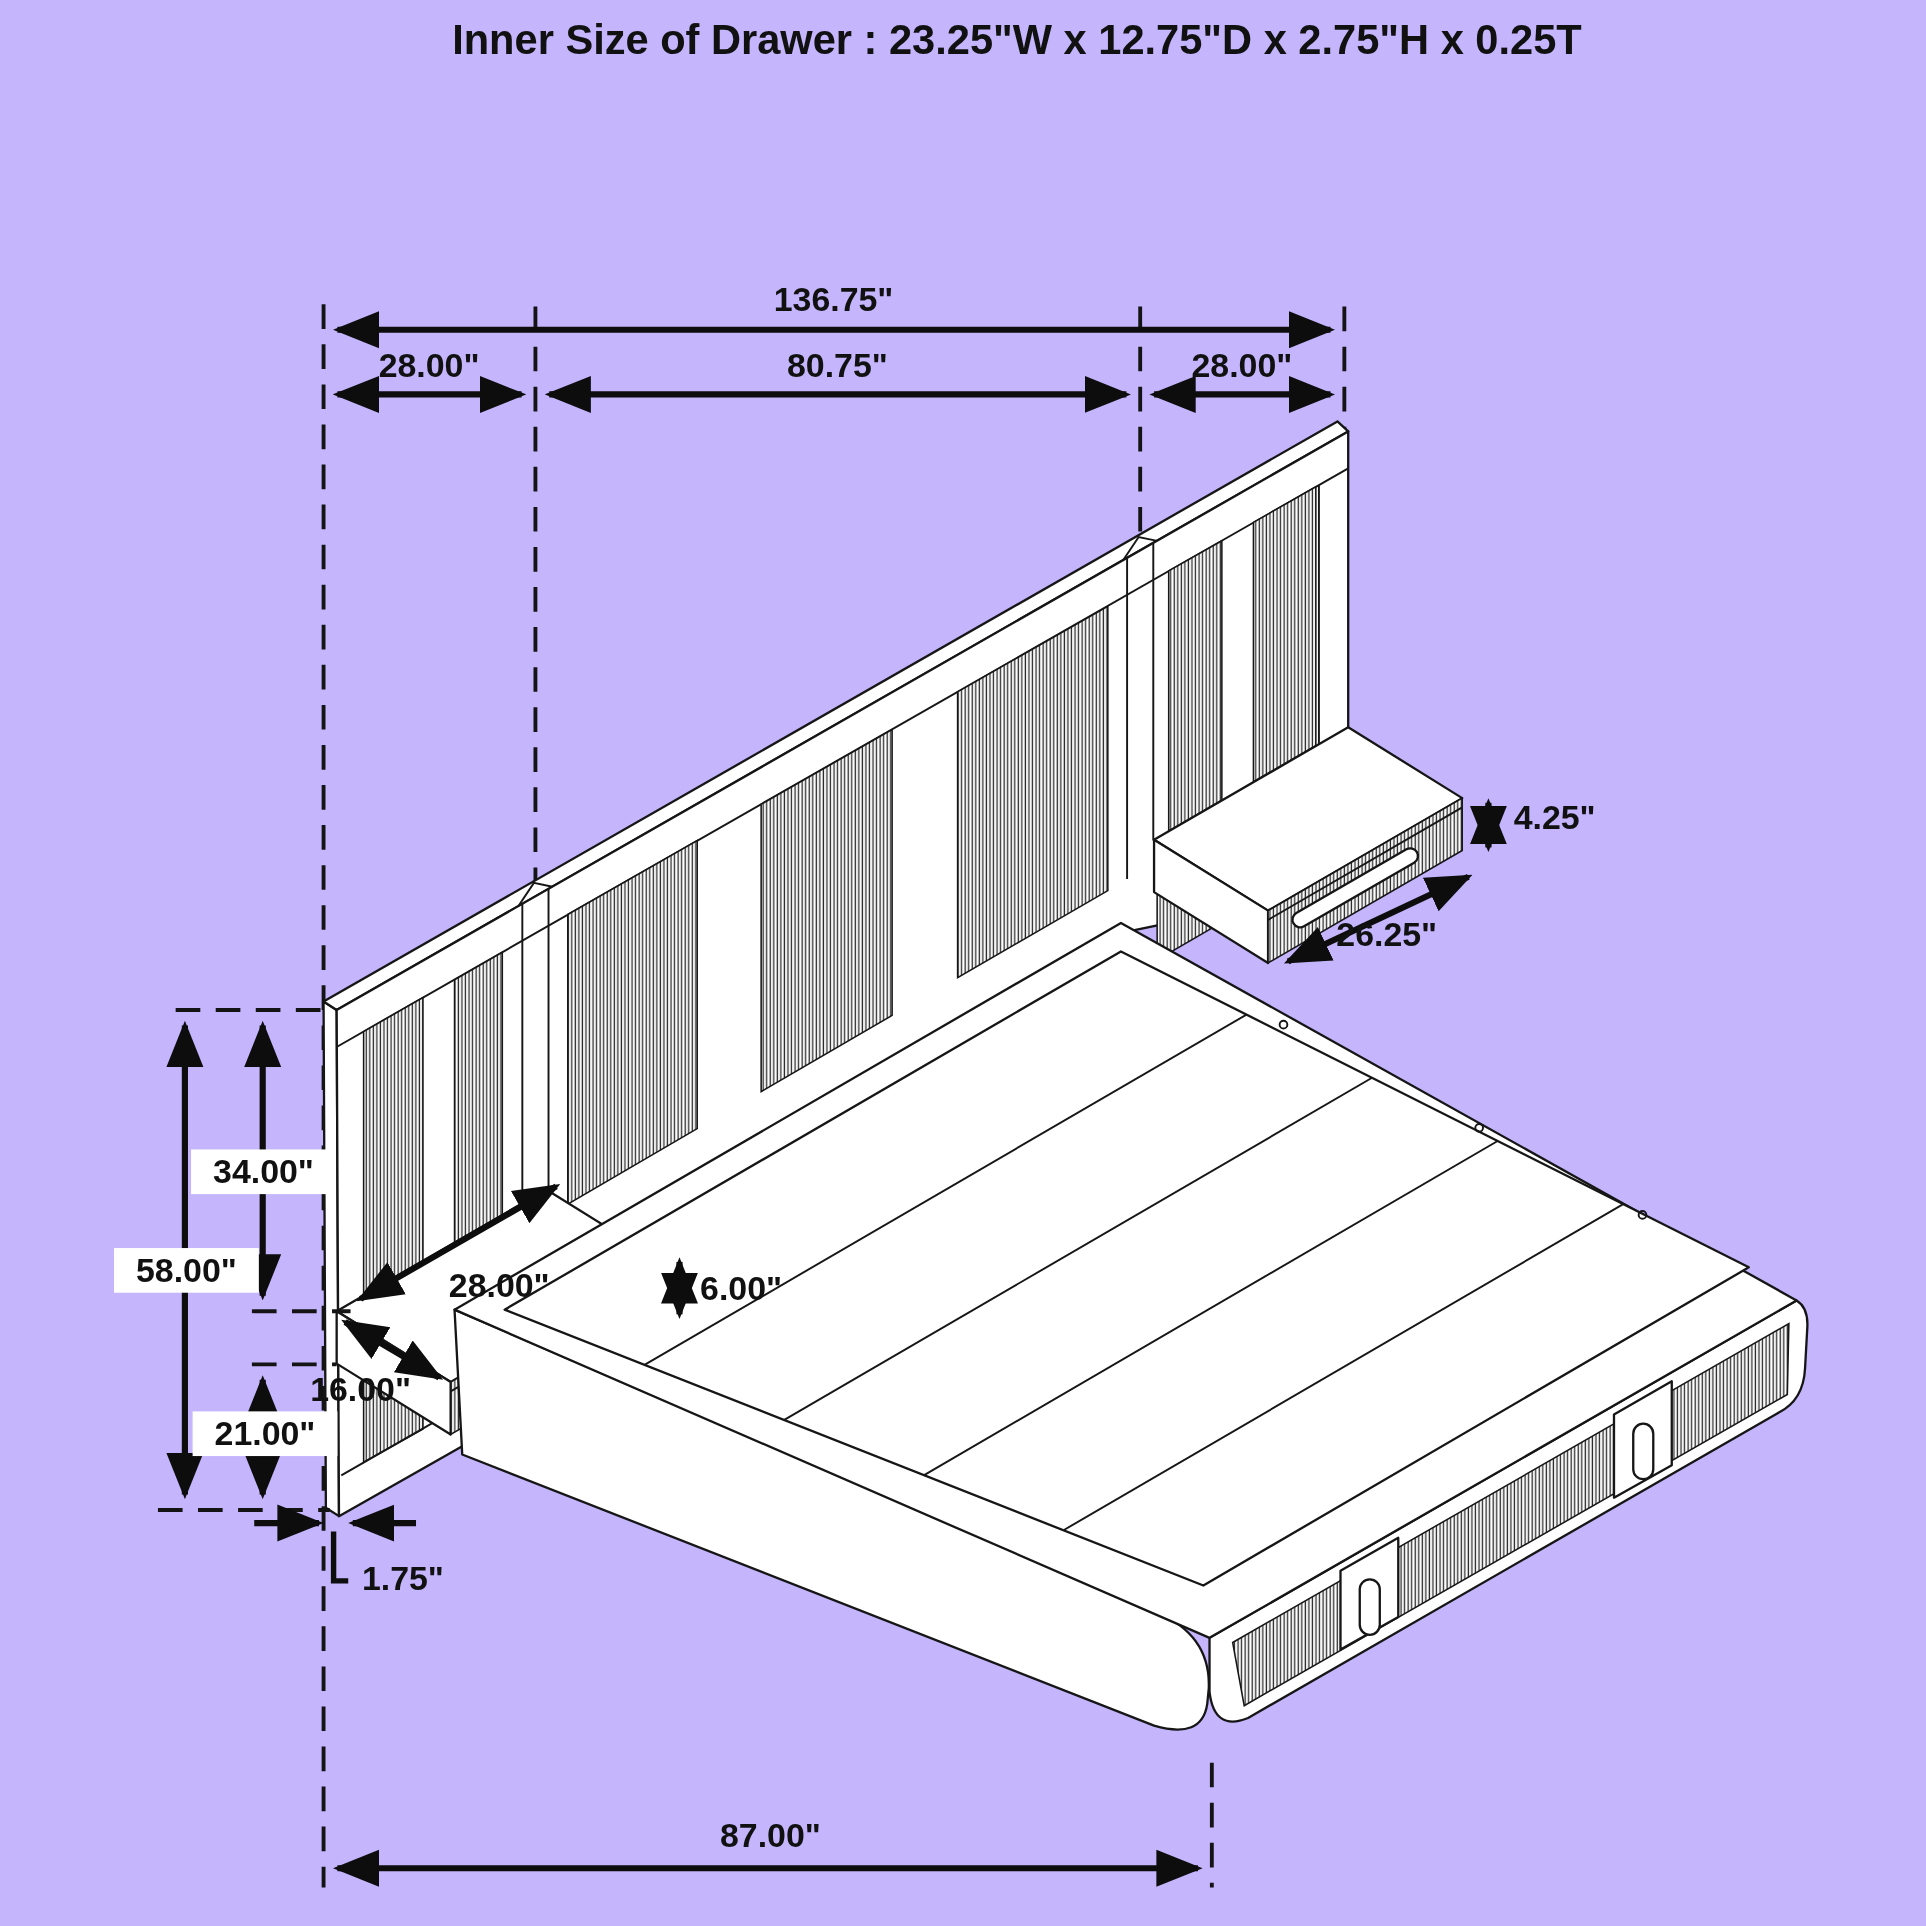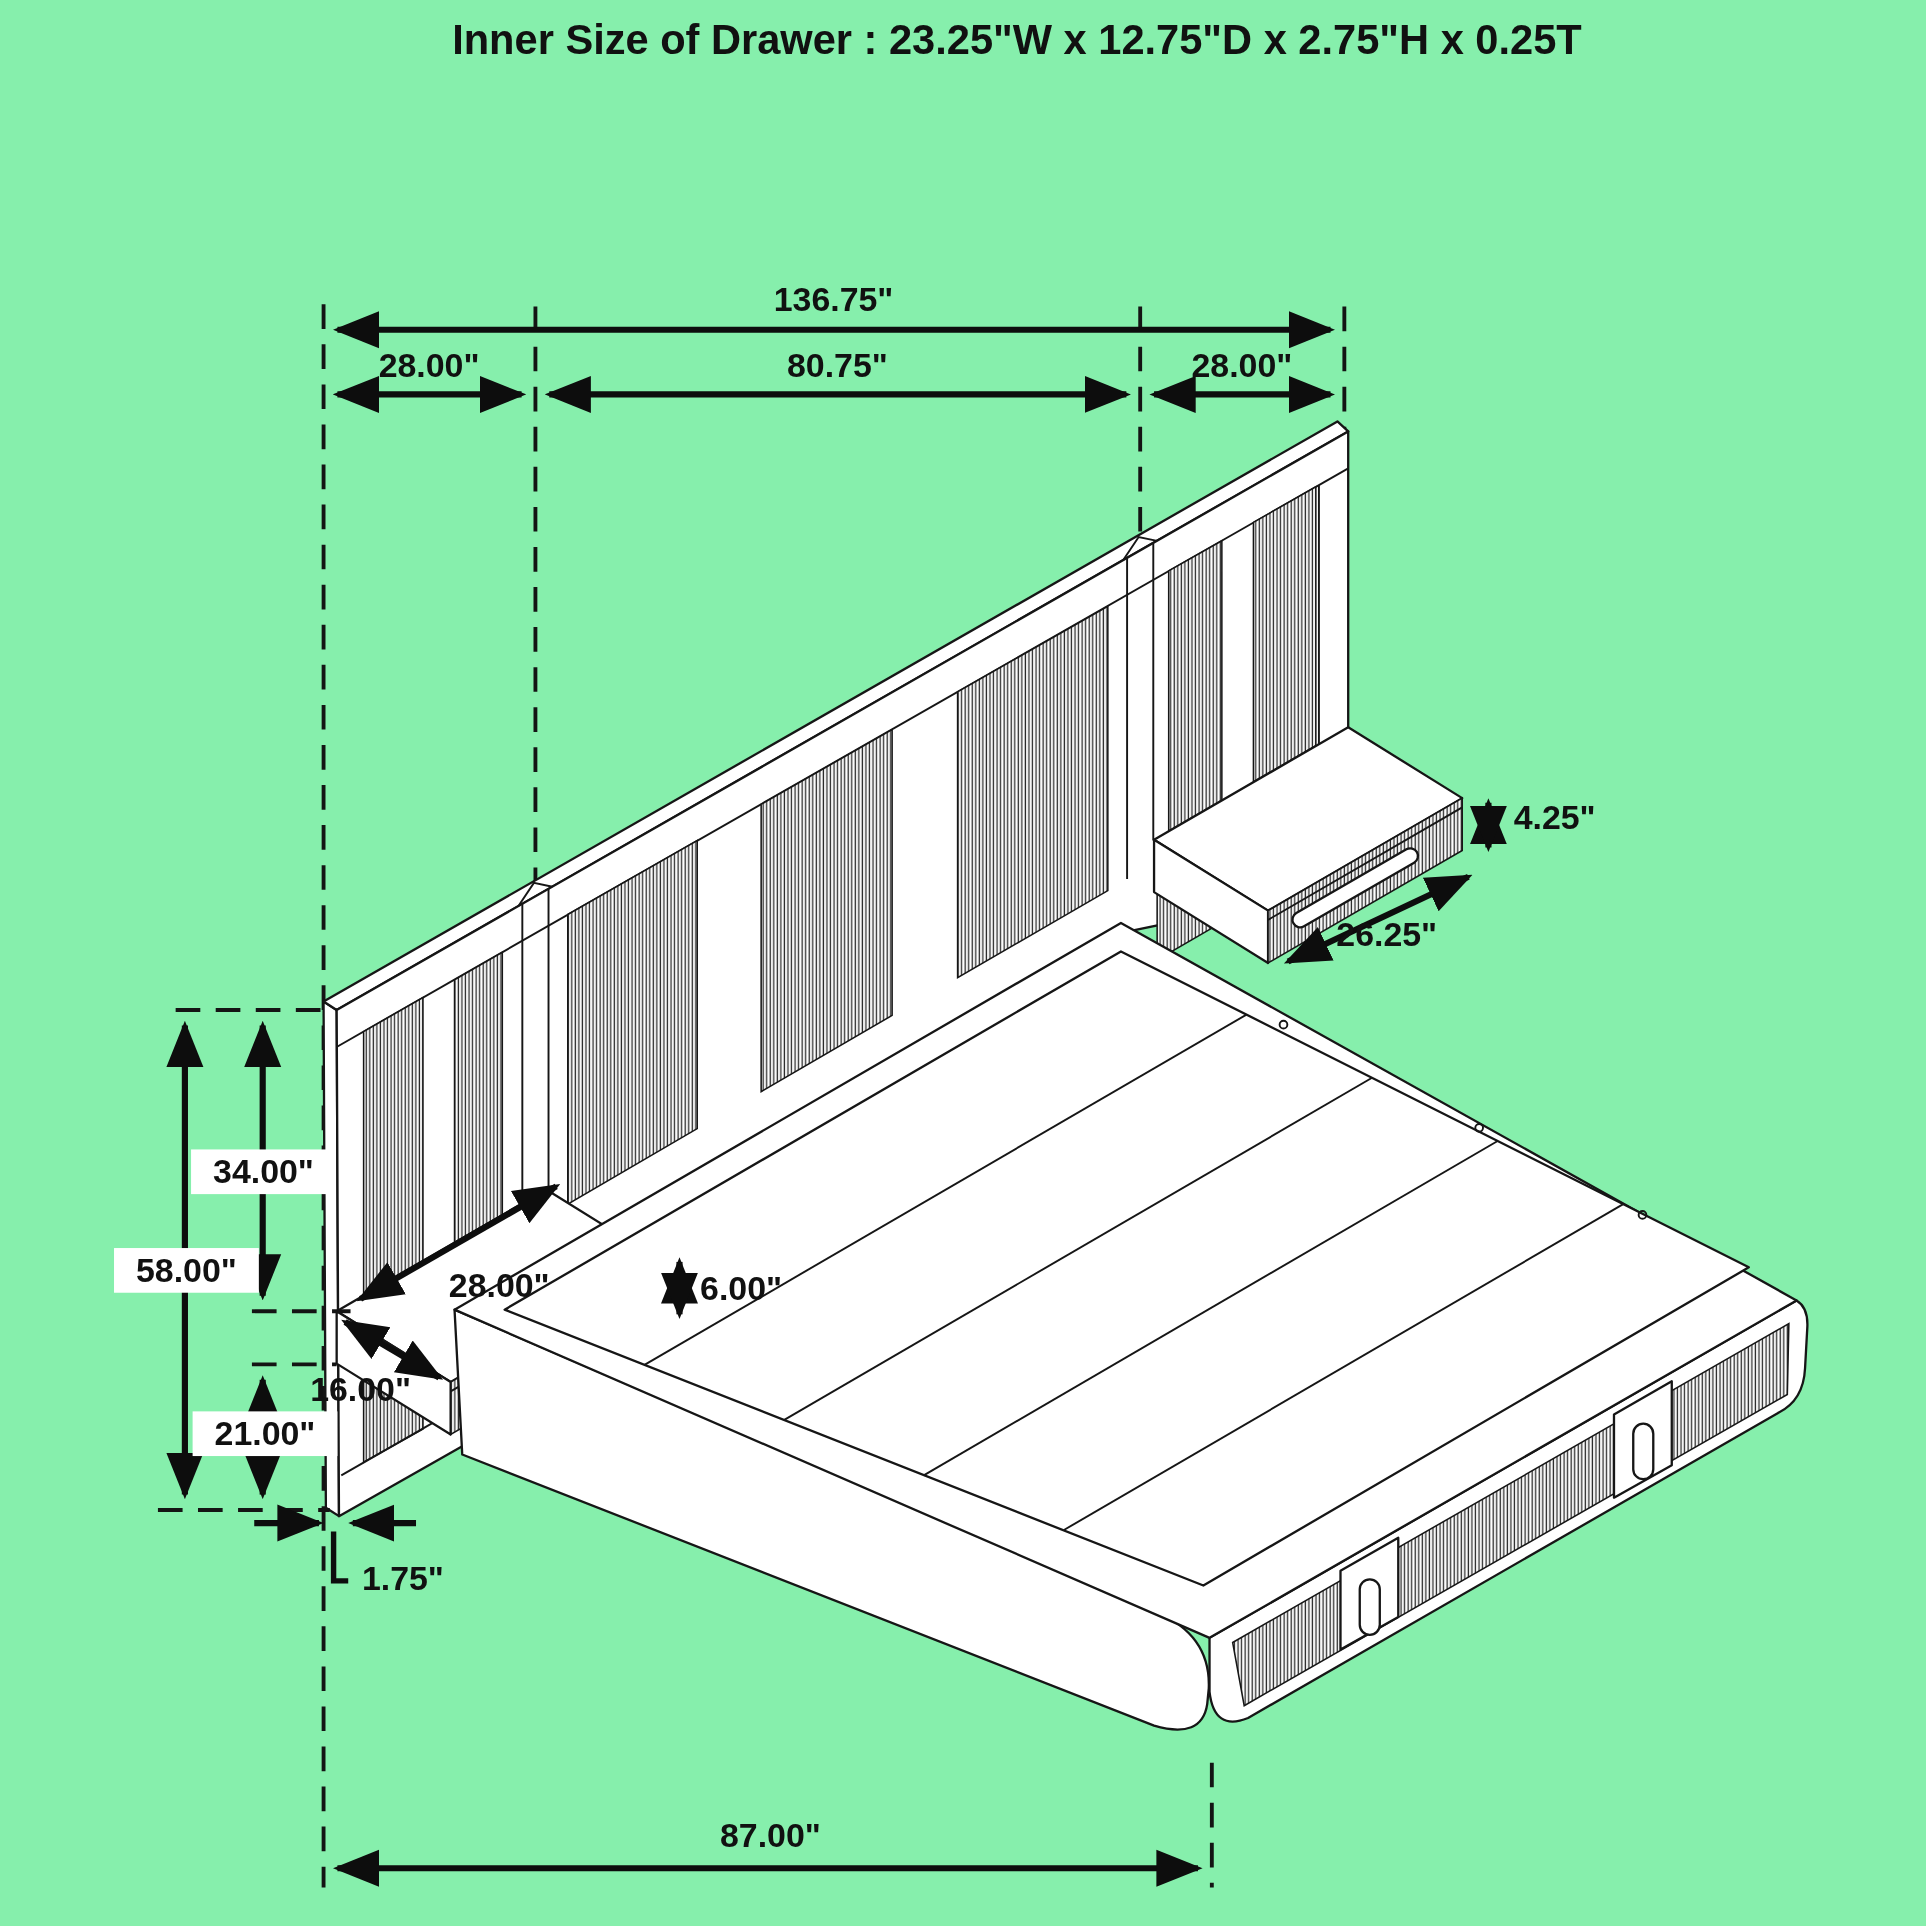--- a/index.html
+++ b/index.html
@@ -1,16 +1,16 @@
 <!DOCTYPE html>
 <html style="font-size:12.3px"><head>
 <meta charset="utf-8">
 <style>
   html,body{margin:0;padding:0;background:#ffffff;}
-  .stage{width:1926px;height:1926px;position:relative;background:#86efac;}
+  .stage{width:1926px;height:1926px;position:relative;background:#c4b5fd;}
   svg{display:block;}
   text{font-family:"Liberation Sans","DejaVu Sans",sans-serif;font-weight:bold;fill:#111;}
   .dimtxt{font-size:44px;}
   .titletxt{font-size:54px;}
   .face{fill:#ffffff;stroke:#161616;stroke-width:3;stroke-linejoin:round;}
   .thin{stroke:#161616;stroke-width:2.5;fill:none;}
   .flute{fill:url(#flutes);stroke:#161616;stroke-width:2;}
   .dash{stroke:#141414;stroke-width:5;fill:none;stroke-dasharray:32 20;}
   .dim{stroke:#0d0d0d;stroke-width:8;fill:none;}
   .lbl-bg{fill:#ffffff;stroke:none;}

